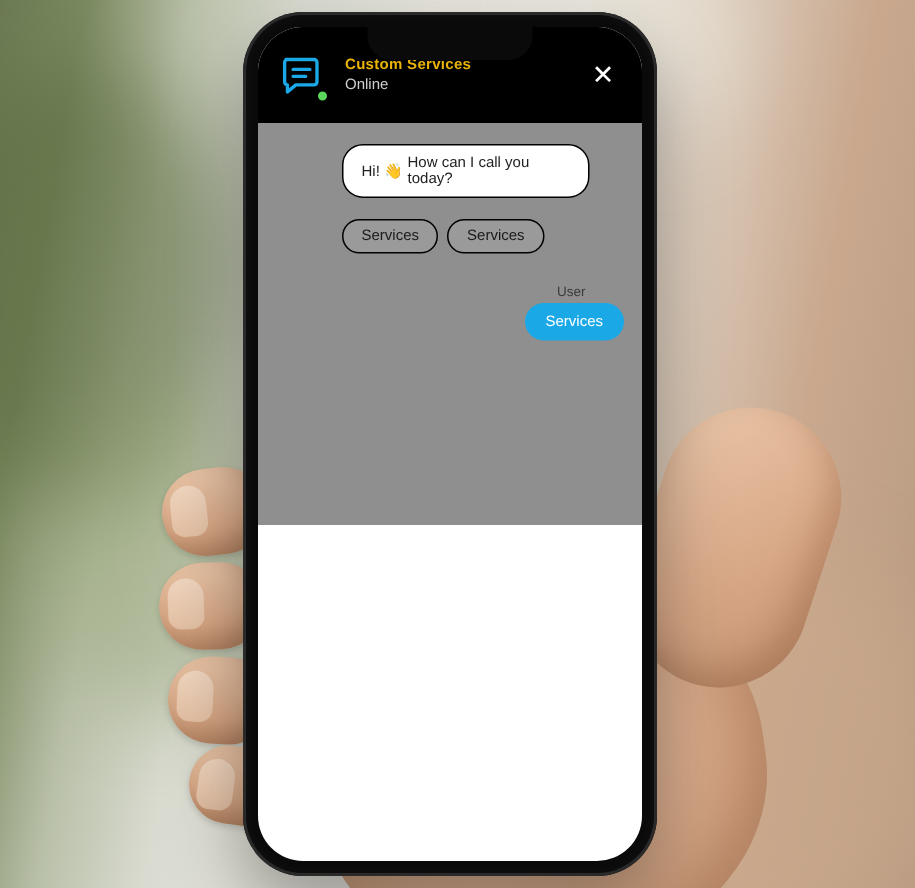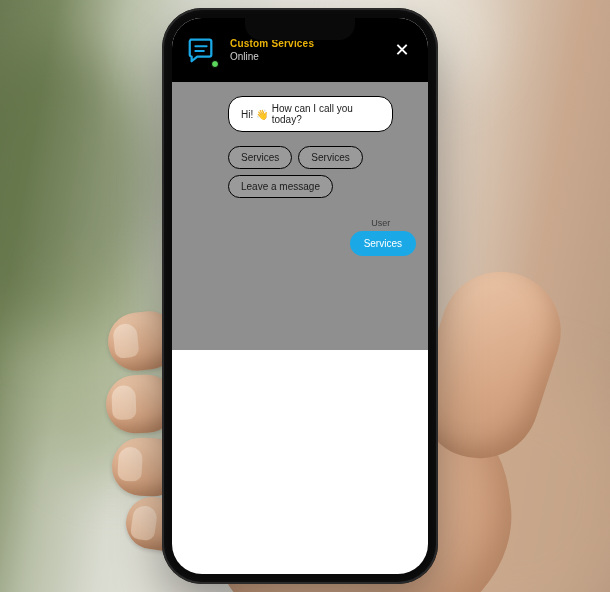--- a/index.html
+++ b/index.html
@@ -207,21 +207,20 @@
 
         <div class="bot-bubble">
           <span>Hi!</span>
           <span class="emoji">👋</span>
           <span>How can I call you today?</span>
         </div>
 
         <div class="quick-replies">
           <button class="qr-btn">Services</button>
           <button class="qr-btn">Services</button>
-          <button class="qr-btn">Leave a message</button>
         </div>
 
         <div class="user-block">
           <span class="user-label">User</span>
           <div class="user-bubble">
             <span>Services</span>
           </div>
         </div>
 
       </div>

